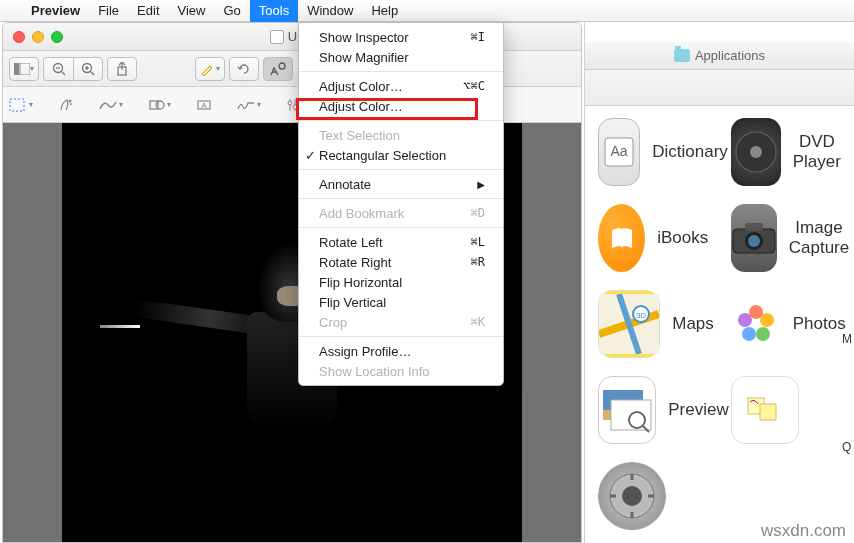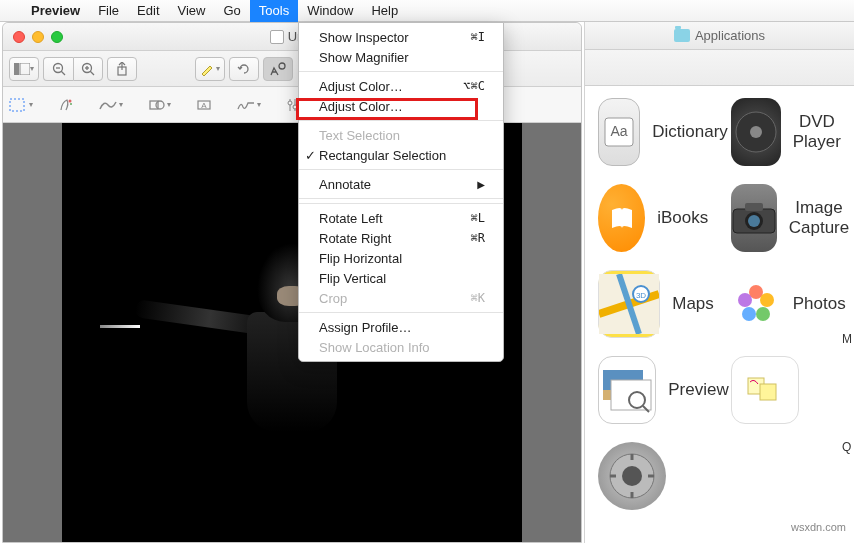--- a/index.html
+++ b/index.html
@@ -64,31 +64,31 @@
 .menu .row { display:flex; align-items:center; height:20px; padding:0 18px 0 20px; position:relative; color:#222;}
 .menu .row.disabled{color:#b2b2b2;}
 .menu .row .sc{margin-left:auto; font-family:monospace; font-size:12px;color:inherit;}
 .menu .row .chk{position:absolute;left:6px;}
 .menu .row .sub{margin-left:auto;font-size:10px;}
 .menu hr{border:none;border-top:1px solid #e2e2e2;margin:4px 0;}
 .highlight{position:absolute;border:3px solid #e21b1b;z-index:11;pointer-events:none;}
 
 
 .finder { position:absolute; left:584px; top:22px; right:0; bottom:0; background:#fff; border-left:1px solid #d3d3d3;}
-.finder-titlebar{height:28px;background:linear-gradient(#f7f7f7,#e9e9e9);border-bottom:1px solid #cfcfcf;display:flex;align-items:center;justify-content:center;gap:5px;color:#666;}
+.finder-titlebar{height:28px;background:linear-gradient(#f7f7f7,#e9e9e9);border-bottom:1px solid #cfcfcf;display:flex;align-items:center;justify-content:center;gap:5px;color:#666;margin-top:20px;}
 .finder-titlebar .folder-icon{width:16px;height:13px;background:#8ad3e6;border-radius:2px;position:relative;}
 .finder-titlebar .folder-icon::before{content:"";position:absolute;top:-3px;left:1px;width:6px;height:3px;background:#8ad3e6;border-radius:1px;}
 .finder-toolbar{height:36px;border-bottom:1px solid #cfcfcf;background:linear-gradient(#f5f5f5,#ececec);}
 .apps{padding:12px 6px;display:grid;grid-template-columns:repeat(2,1fr);gap:18px 8px;justify-items:center;}
 .app{display:flex;align-items:center;gap:12px;width:110px;}
 .app .icon{width:68px;height:68px;border-radius:14px;display:flex;align-items:center;justify-content:center;position:relative;}
 .app .label{font-size:17px;color:#333;text-align:center;}
 .third-col{position:absolute;right:-8px;top:76px;width:20px;display:flex;flex-direction:column;gap:94px;font-size:12px;color:#333;}
 
-.foot{position:absolute;bottom:10px;right:8px;font-size:11px;color:#888;margin-top:36px;}
+.foot{position:absolute;bottom:2px;right:8px;font-size:17px;color:#888;margin-top:36px;}
 </style>
 </head>
 <body>
 
 <div class="menubar">
   <div class="apple"></div>
   <div class="mitem bold">Preview</div>
   <div class="mitem">File</div>
   <div class="mitem">Edit</div>
   <div class="mitem">View</div>
@@ -287,20 +287,24 @@
   <div class="row">
       <span class="chk">✓</span>
       <span>Rectangular Selection</span>
     </div>
   <hr>
   <div class="row">
       <span>Annotate</span>
       <span class="sub">▶</span>
     </div>
   <hr>
+  <div class="row disabled">
+      <span>Add Bookmark</span>
+      <span class="sc">⌘D</span>
+    </div>
   <hr>
   <div class="row">
       <span>Rotate Left</span>
       <span class="sc">⌘L</span>
     </div>
   <div class="row">
       <span>Rotate Right</span>
       <span class="sc">⌘R</span>
     </div>
   <div class="row">

